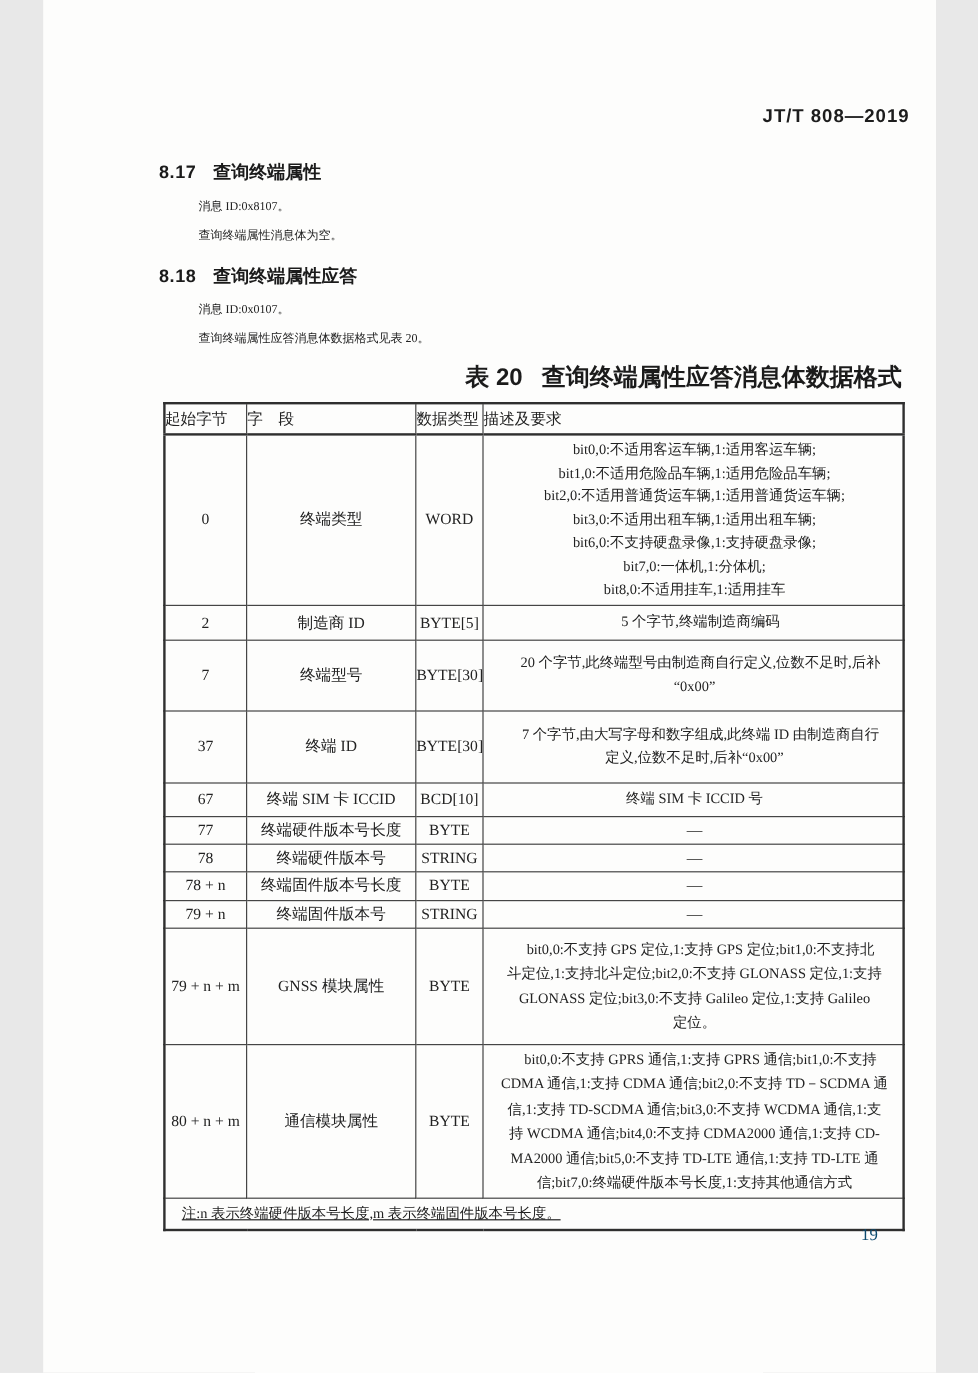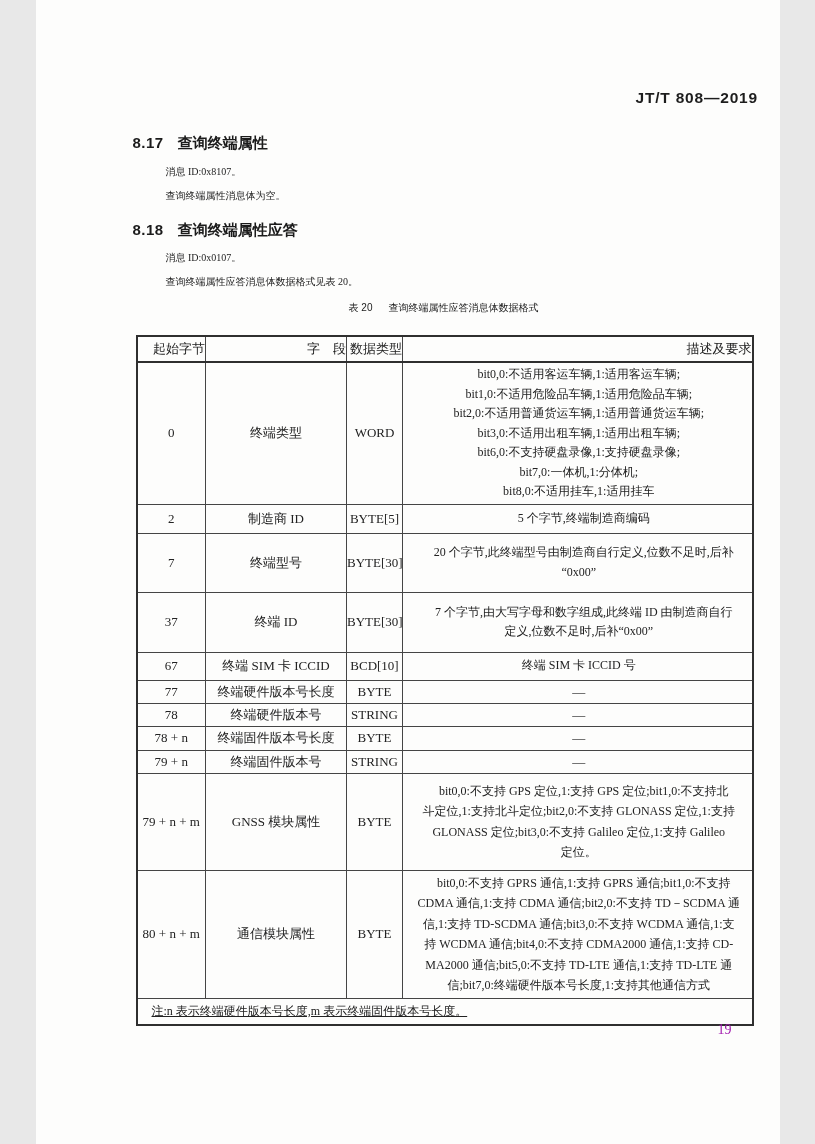--- a/index.html
+++ b/index.html
@@ -24,39 +24,39 @@
     font-size:15px;font-weight:bold;color:#1b1b1b;
     white-space:nowrap;
   }
   .sec-heading .sec-num{margin-right:14px;letter-spacing:0.5px;}
   .para{
     position:absolute;left:130px;
     font-size:10px;color:#222;white-space:nowrap;
   }
   .table-caption{
     position:absolute;left:100px;width:616px;top:301px;
-    text-align:center;
+    text-align:right;
     font-family:"Liberation Sans","DejaVu Sans",sans-serif;
-    font-size:10px;font-weight:normal;color:#1b1b1b;
+    font-size:20px;font-weight:bold;color:#1b1b1b;
   }
   .table-caption .cap-label{margin-right:16px;}
   table.attrs{
     position:absolute;left:100px;top:335px;
     width:616px;
     border-collapse:collapse;
     table-layout:fixed;
     border:2px solid #2f2f2f;
     font-size:13px;color:#222;
   }
   table.attrs th{
     border:1px solid #454545;
     border-bottom:2px solid #2f2f2f;
     font-weight:normal;
     font-size:13px;
-    text-align:right;
+    text-align:left;
     padding:0;
   }
   table.attrs td{
     border:1px solid #454545;
     padding:0;
     text-align:center;
     vertical-align:middle;
   }
   table.attrs td.desc{
     text-align:left;
@@ -71,21 +71,21 @@
   tr.h125{height:125px;} tr.h27{height:27px;}
   tr.h97 .line, tr.h125 .line{line-height:20.5px;}
   td.note-cell{
     text-align:left !important;
     font-size:12px;
     padding:2px 6px 2px 14px !important;
     text-decoration:underline;
   }
   .page-number{
     position:absolute;top:1022px;left:682px;
-    font-size:14px;color:#a21caf;
+    font-size:14px;color:#0c4a6e;
   }
   .dash{font-size:13px;}
 </style>
 </head>
 <body>
 
 <div class="page">
 
   <div class="doc-code">JT/T 808—2019</div>
 

